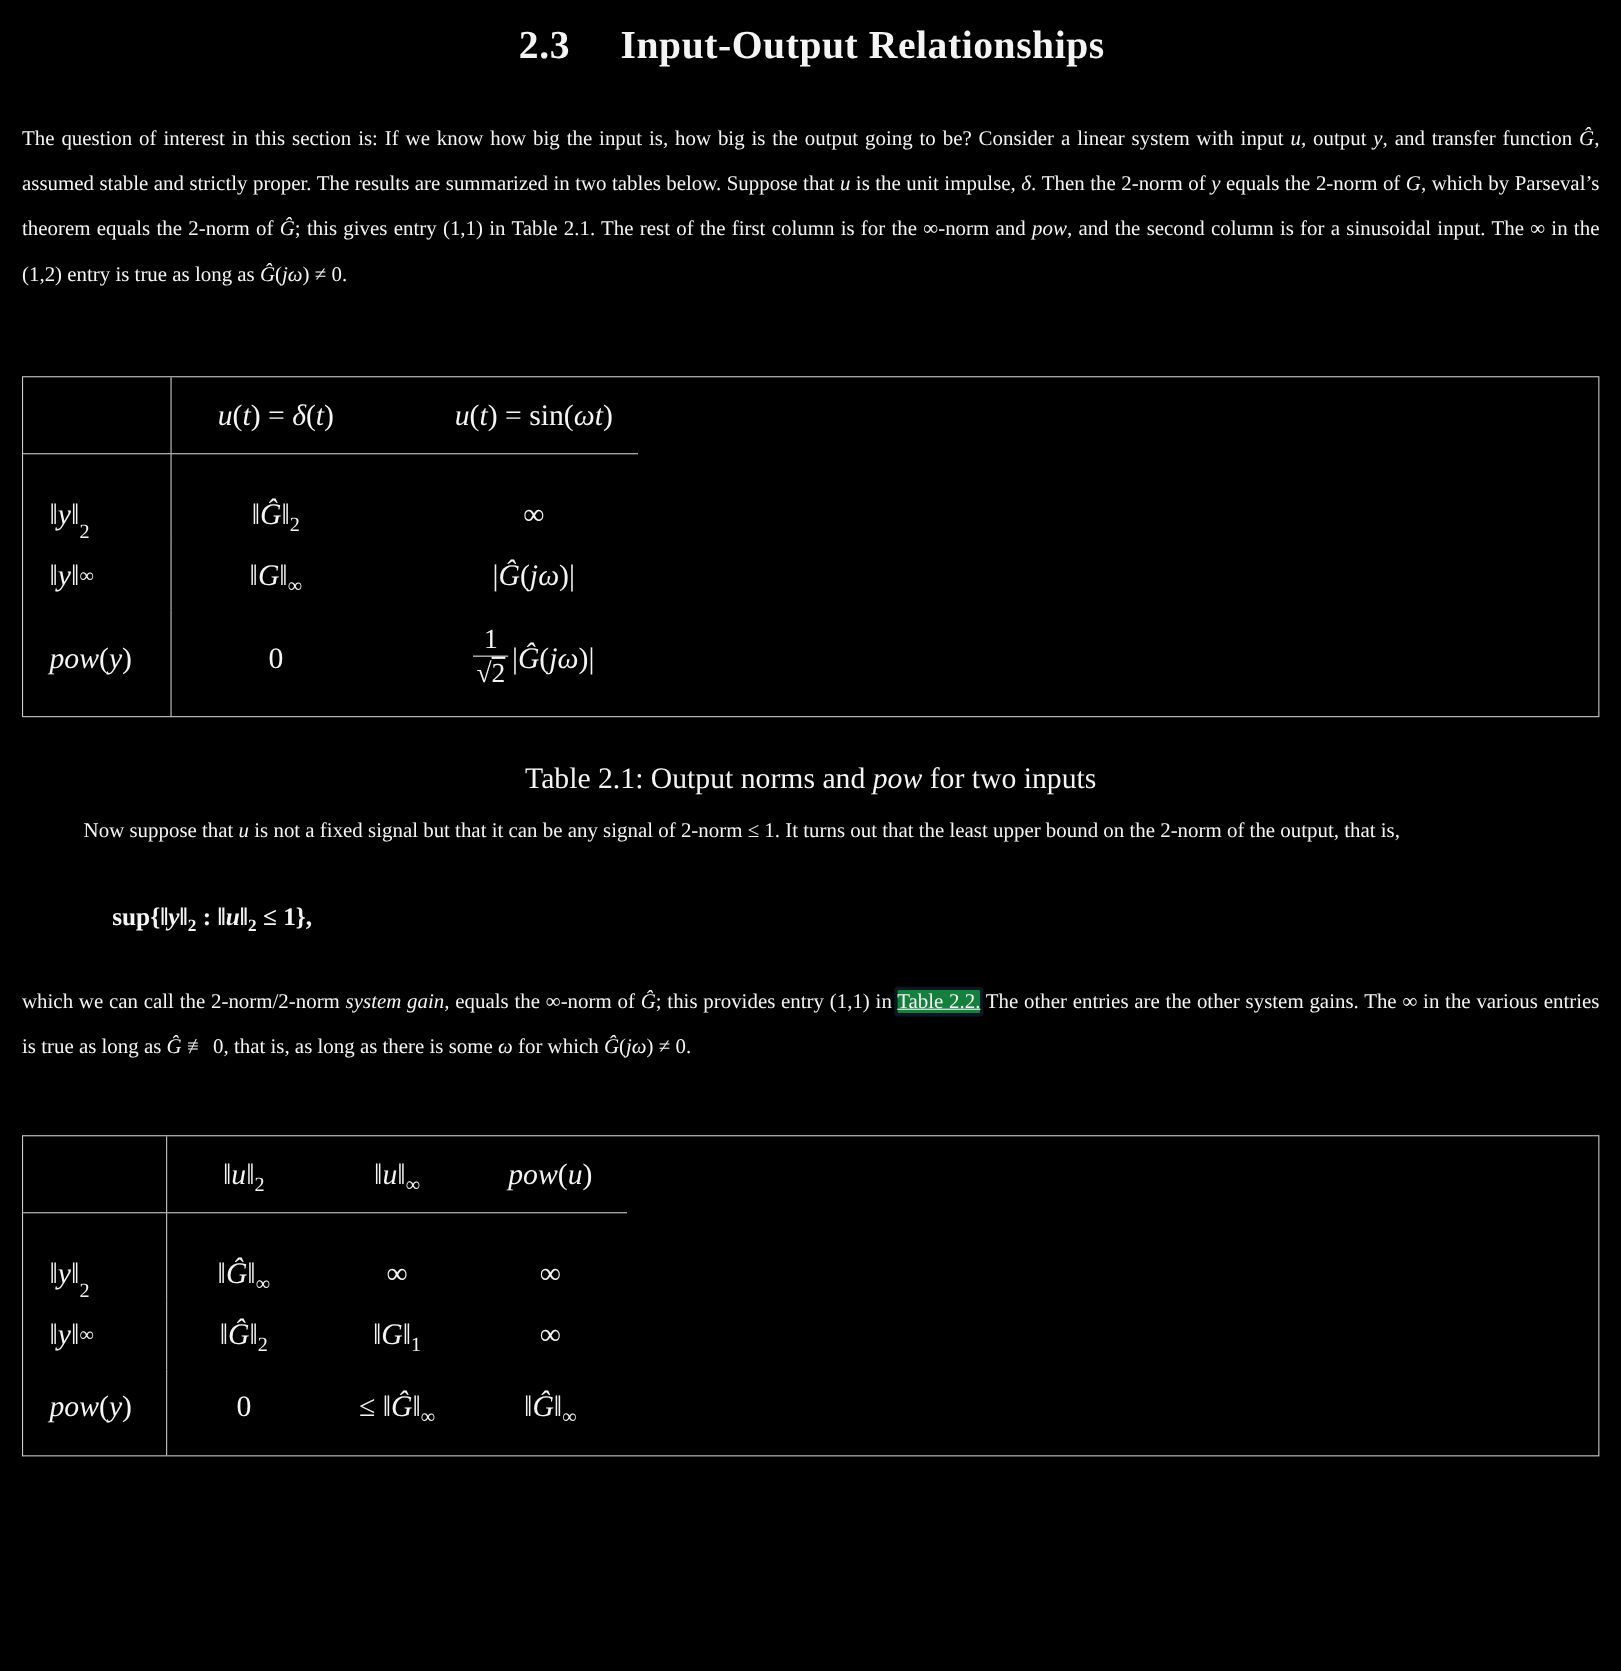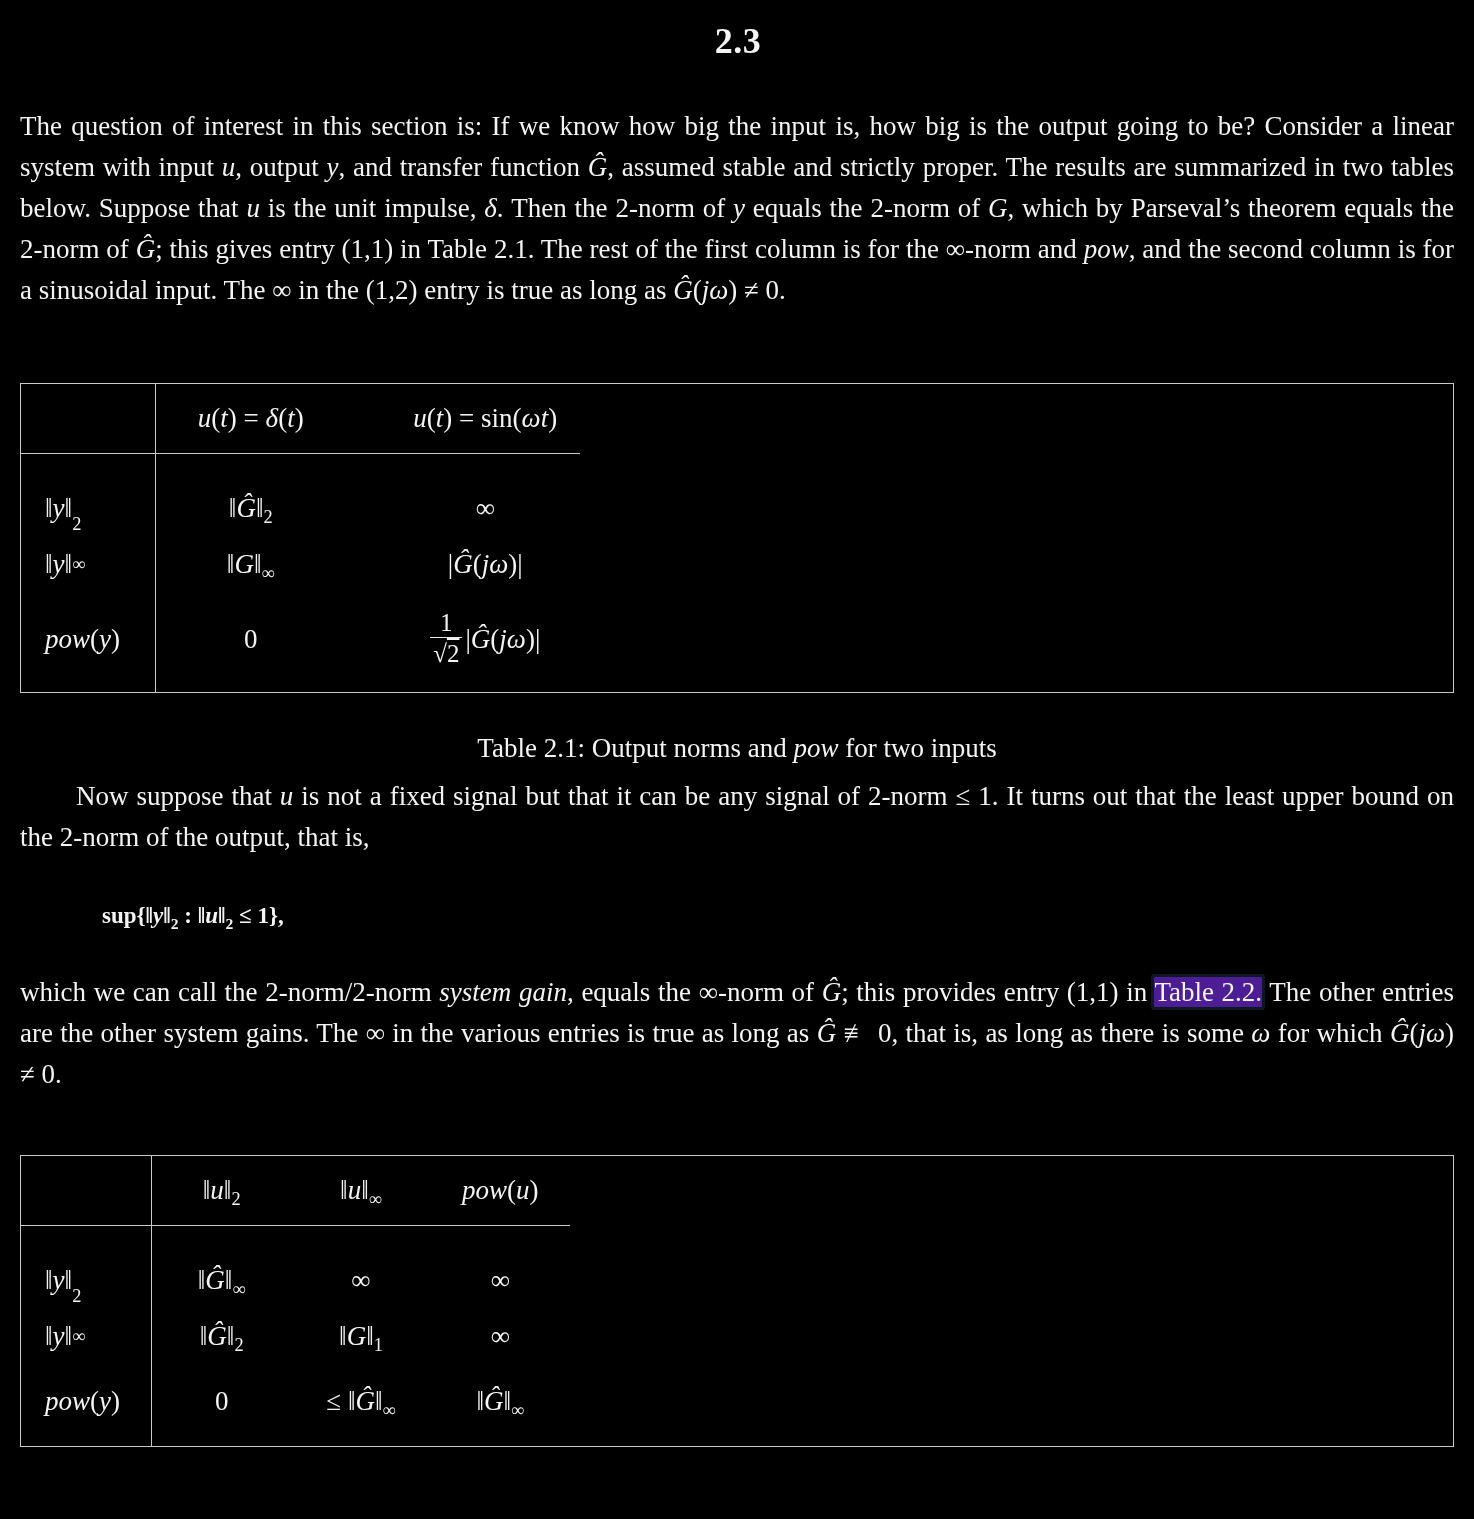--- a/index.html
+++ b/index.html
@@ -21,33 +21,34 @@
     font-size: 36px;
     font-weight: bold;
     letter-spacing: 0.5px;
     margin: 6px 0 44px 2px;
     display: flex;
     gap: 46px;
     justify-content: center;
   }
   
   .para {
-    font-size: 27px;
+    font-size: 19px;
     line-height: 41px;
     text-align: justify;
     color: #f4f4f4;
   }
   .para i, .caption i, .cell i, .equation i { font-style: italic; }
   sub { font-size: 0.68em; line-height: 0; }
   .indent { text-indent: 56px; }
   .hl {
-    background: #4c1d95;
+    background: #15803d;
     box-shadow: 0 0 0 3px #0d1623;
     border-radius: 1px;
     cursor: pointer;
+    text-decoration: underline;
   }
   .equation {
     font-size: 23px;
     line-height: 41px;
     margin: 37px 0 36px 0;
     padding-left: 82px;
     font-weight: bold;
   }
   
   .tbl {
@@ -99,20 +100,21 @@
   .cap2 { margin-top: 34px; }
   .after-caption { margin-top: 12px; }
 </style>
 </head>
 <body>
 
 <div class="page">
 
   <div class="heading">
     <span>2.3</span>
+    <span>Input-Output Relationships</span>
   </div>
 
   <p class="para">The question of interest in this section is: If we know how big the input is, how big is the output going to be? Consider a linear system with input <i>u</i>, output <i>y</i>, and transfer function <i>Ĝ</i>, assumed stable and strictly proper. The results are summarized in two tables below. Suppose that <i>u</i> is the unit impulse, <i>δ</i>. Then the 2-norm of <i>y</i> equals the 2-norm of <i>G</i>, which by Parseval’s theorem equals the 2-norm of <i>Ĝ</i>; this gives entry (1,1) in Table 2.1. The rest of the first column is for the ∞-norm and <i>pow</i>, and the second column is for a sinusoidal input. The ∞ in the (1,2) entry is true as long as <i>Ĝ</i>(<i>jω</i>) ≠ 0.</p>
 
   <div class="tbl t1">
     <div class="cell lbl hdr"></div>
     <div class="cell data hdr cols2">
       <span><i>u</i>(<i>t</i>) = <i>δ</i>(<i>t</i>)</span>
       <span><i>u</i>(<i>t</i>) = sin(<i>ωt</i>)</span>
     </div>

